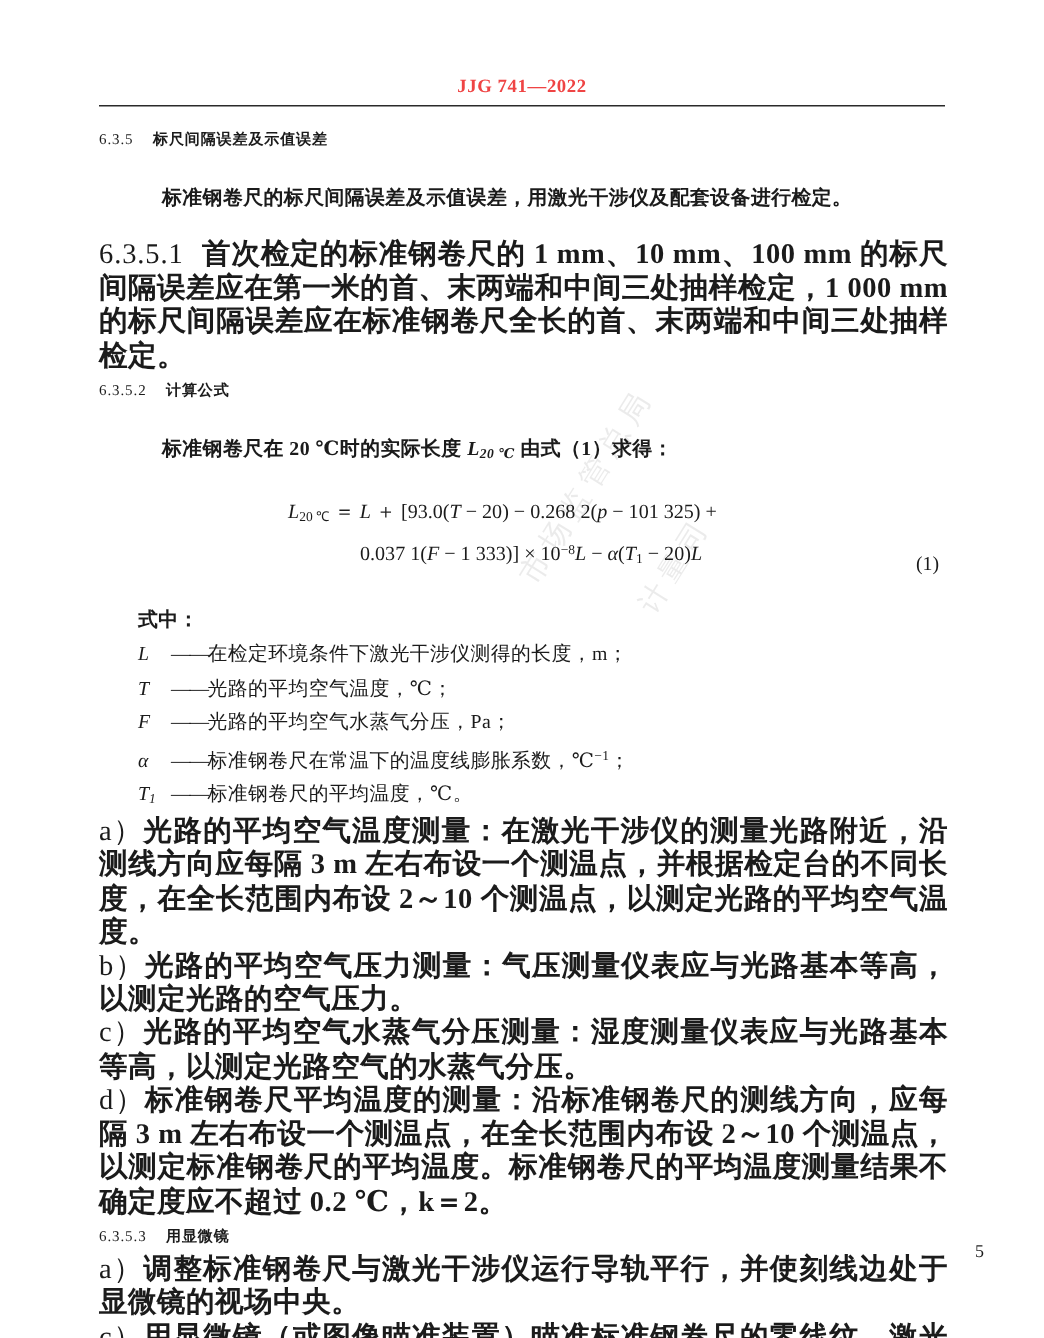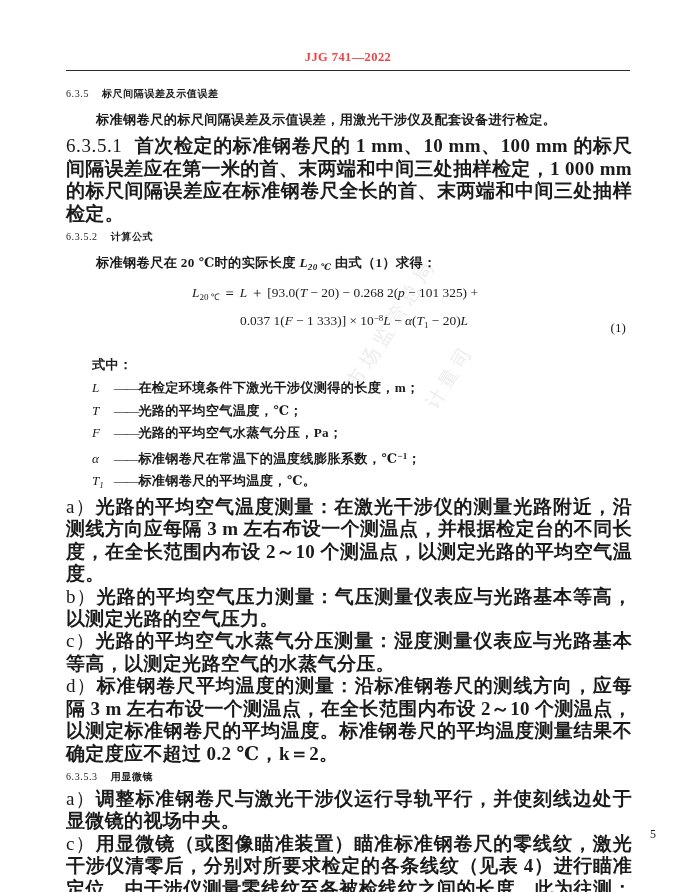--- a/index.html
+++ b/index.html
@@ -95,21 +95,21 @@
   }
 
   
   .para {
     font-size: 13.2px;
     line-height: 22.4px;
     font-weight: bold;
     letter-spacing: 0.35px;
     text-align: justify;
     text-justify: inter-character;
-    margin: 4px;
+    margin: 16px;
   }
   .para.indent2 { text-indent: 26px; }
 
   
   .clause {
     font-size: 19px;
     line-height: 22.4px;
     letter-spacing: 0.35px;
     text-align: justify;
     text-justify: inter-character;
@@ -158,21 +158,21 @@
     white-space: nowrap;
     padding-left: 26px;
   }
   .def-sym {
     display: inline-block;
     min-width: 22px;
     font-style: italic;
     font-family: "Liberation Serif", serif;
   }
   .def-dash { letter-spacing: -1px; }
-  .def-txt { font-weight: bold; letter-spacing: 0.3px; }
+  .def-txt { font-weight: normal; letter-spacing: 0.3px; }
 
   .shi-zhong {
     font-size: 13.2px;
     line-height: 22.4px;
     font-weight: bold;
     padding-left: 26px;
     letter-spacing: 0.3px;
   }
 
   

